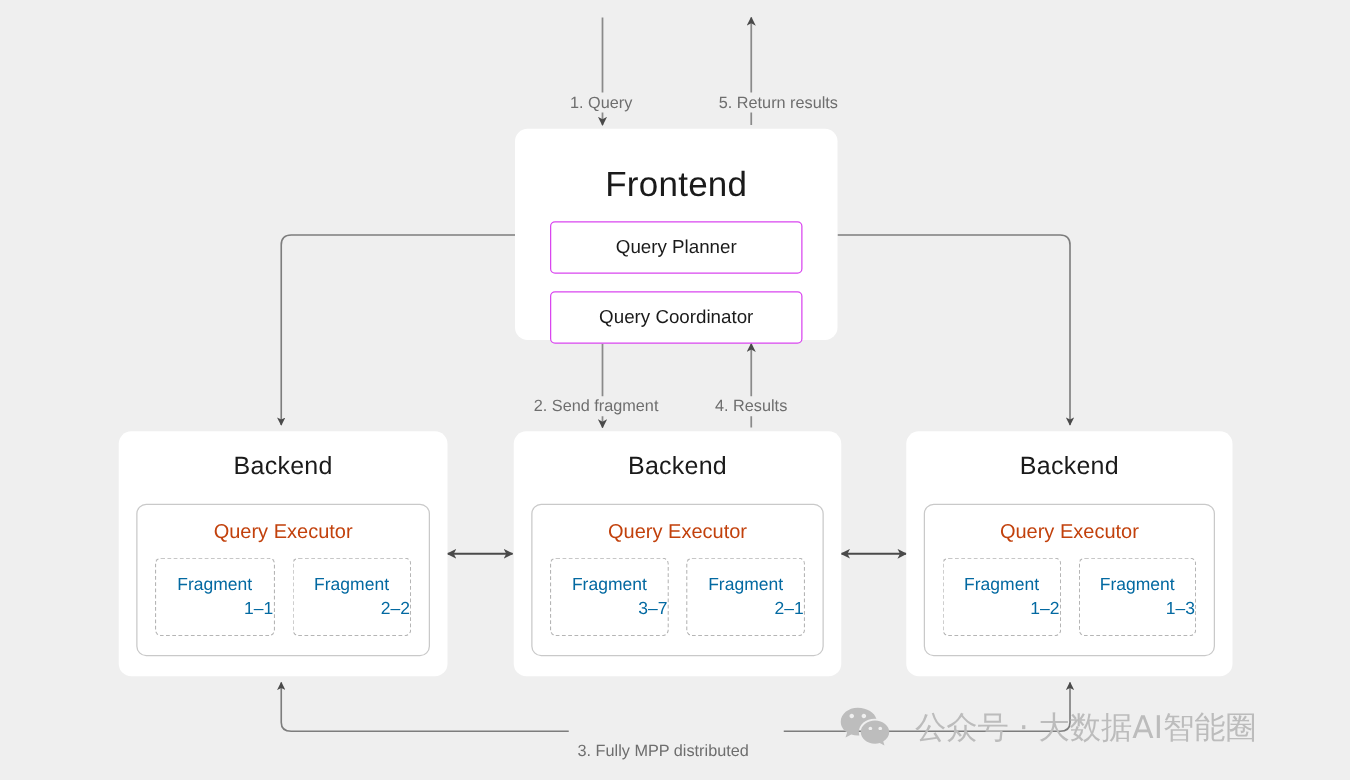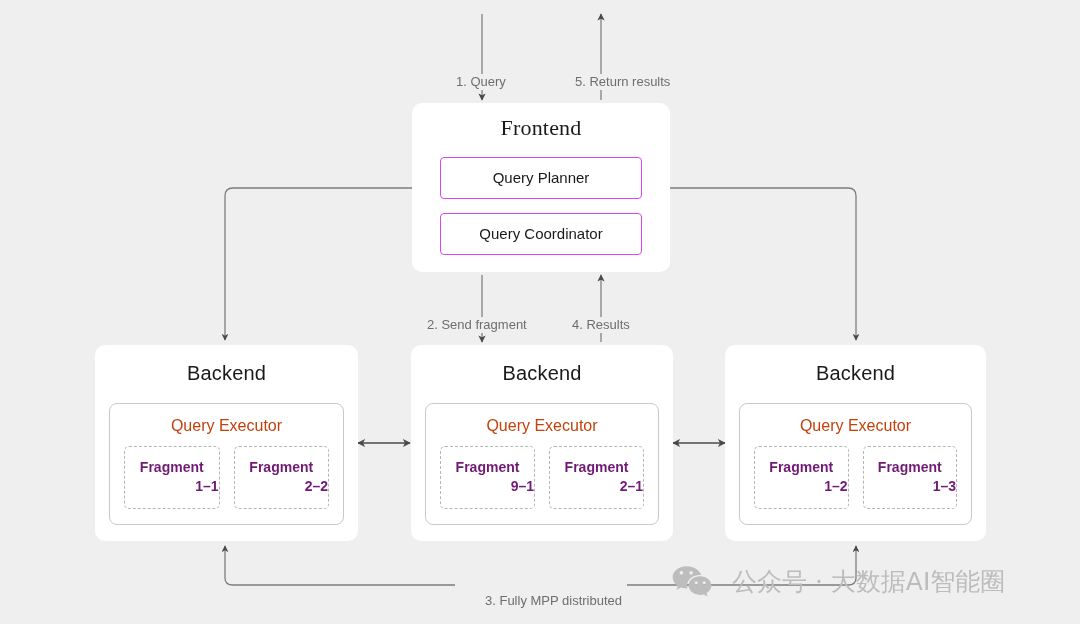--- a/index.html
+++ b/index.html
@@ -13,21 +13,21 @@
   #wires{position:absolute;left:0;top:0;width:1080px;height:624px;pointer-events:none;}
 
   .node{
     position:absolute;background:#ffffff;border-radius:10px;
     box-sizing:border-box;
   }
   .node-title{
     text-align:center;color:#1a1a1a;font-weight:400;
     letter-spacing:.2px;
   }
-  .frontend .node-title{font-size:22px;line-height:26px;padding-top:12px;font-family:Liberation Serif, serif;}
+  .frontend .node-title{font-size:28px;line-height:26px;padding-top:32px;}
   .backend .node-title{font-size:20px;line-height:24px;padding-top:16px;}
 
   .subbox{
     box-sizing:border-box;border:1px solid #d946ef;border-radius:4px;
     background:#fff;text-align:center;color:#1a1a1a;
     font-size:15px;line-height:20px;
   }
   .frontend .subbox{margin:0 28px;padding:10px 0;}
   .frontend .subbox.first{margin-top:16px;}
   .frontend .subbox.second{margin-top:14px;}
@@ -39,21 +39,21 @@
   .executor-title{
     text-align:center;font-size:16px;line-height:20px;color:#c2410c;
     padding-top:12px;font-weight:400;
   }
   .frag-row{
     display:flex;gap:14px;padding:10px 14px 0 14px;box-sizing:border-box;
   }
   .frag{
     flex:1;box-sizing:border-box;border:1px dashed #b5b5b5;border-radius:5px;
     background:#fff;text-align:center;padding:11px 0 12px 0;
-    font-size:14px;line-height:19px;color:#701a75;font-weight:bold;
+    font-size:14px;line-height:19px;color:#0369a1;
   }
   .frag .l2{display:block;text-align:right;}
 
   .edge-label{
     position:absolute;color:#6e6e6e;font-size:13px;line-height:16px;
     white-space:nowrap;background:#efefef;padding:0 4px;margin-top:16px;
   }
 
   
   #watermark{
@@ -119,21 +119,21 @@
     </div>
   </div>
 
   <div class="node backend" style="left:411px;top:345px;width:262px;height:196px;">
     <div class="node-title">Backend</div>
     <div class="executor">
       <div class="executor-title">Query Executor</div>
       <div class="frag-row">
         <div class="frag">
           <span>Fragment</span>
-          <span class="l2">9–1</span>
+          <span class="l2">3–7</span>
         </div>
         <div class="frag">
           <span>Fragment</span>
           <span class="l2">2–1</span>
         </div>
       </div>
     </div>
   </div>
 
   <div class="node backend" style="left:725px;top:345px;width:261px;height:196px;">
@@ -154,21 +154,21 @@
   </div>
 
   <div class="edge-label" style="left:452px;top:58px;">1. Query</div>
 
   <div class="edge-label" style="left:571px;top:58px;">5. Return results</div>
 
   <div class="edge-label" style="left:423px;top:301px;">2. Send fragment</div>
 
   <div class="edge-label" style="left:568px;top:301px;">4. Results</div>
 
-  <div class="edge-label" style="left:481px;top:577px;">3. Fully MPP distributed</div>
+  <div class="edge-label" style="left:458px;top:577px;">3. Fully MPP distributed</div>
 
   <div id="watermark">
     <svg id="wechat-icon" width="40" height="34" viewBox="0 0 40 34" xmlns="http://www.w3.org/2000/svg">
       <path fill="#bdbdbd" d="M14.2 1.2C6.6 1.2 0.6 6.2 0.6 12.3c0 3.5 2 6.6 5.1 8.7l-1.3 4 4.6-2.4c1.6 0.5 3.4 0.8 5.2 0.8 0.4 0 0.9 0 1.3-0.1-0.3-0.9-0.4-1.8-0.4-2.8 0-5.8 5.6-10.5 12.6-10.5 0.5 0 1 0 1.4 0.1C27.9 5.2 21.7 1.2 14.2 1.2z M9.4 9.6c-1 0-1.8-0.8-1.8-1.8 0-1 0.8-1.8 1.8-1.8 1 0 1.8 0.8 1.8 1.8C11.2 8.8 10.4 9.6 9.4 9.6z M19.1 9.6c-1 0-1.8-0.8-1.8-1.8 0-1 0.8-1.8 1.8-1.8 1 0 1.8 0.8 1.8 1.8C20.9 8.8 20.1 9.6 19.1 9.6z"></path>
       <path fill="#bdbdbd" d="M39.4 20.6c0-5.1-5.1-9.3-11.4-9.3 -6.3 0-11.4 4.2-11.4 9.3 0 5.1 5.1 9.3 11.4 9.3 1.3 0 2.6-0.2 3.8-0.5l3.8 2 -1-3.3C37.6 26.2 39.4 23.6 39.4 20.6z M24.3 19.3c-0.8 0-1.5-0.7-1.5-1.5 0-0.8 0.7-1.5 1.5-1.5 0.8 0 1.5 0.7 1.5 1.5C25.8 18.6 25.1 19.3 24.3 19.3z M32.2 19.3c-0.8 0-1.5-0.7-1.5-1.5 0-0.8 0.7-1.5 1.5-1.5 0.8 0 1.5 0.7 1.5 1.5C33.7 18.6 33 19.3 32.2 19.3z"></path>
     </svg>
     <span>公众号 · 大数据AI智能圈</span>
   </div>
 
 </div>

